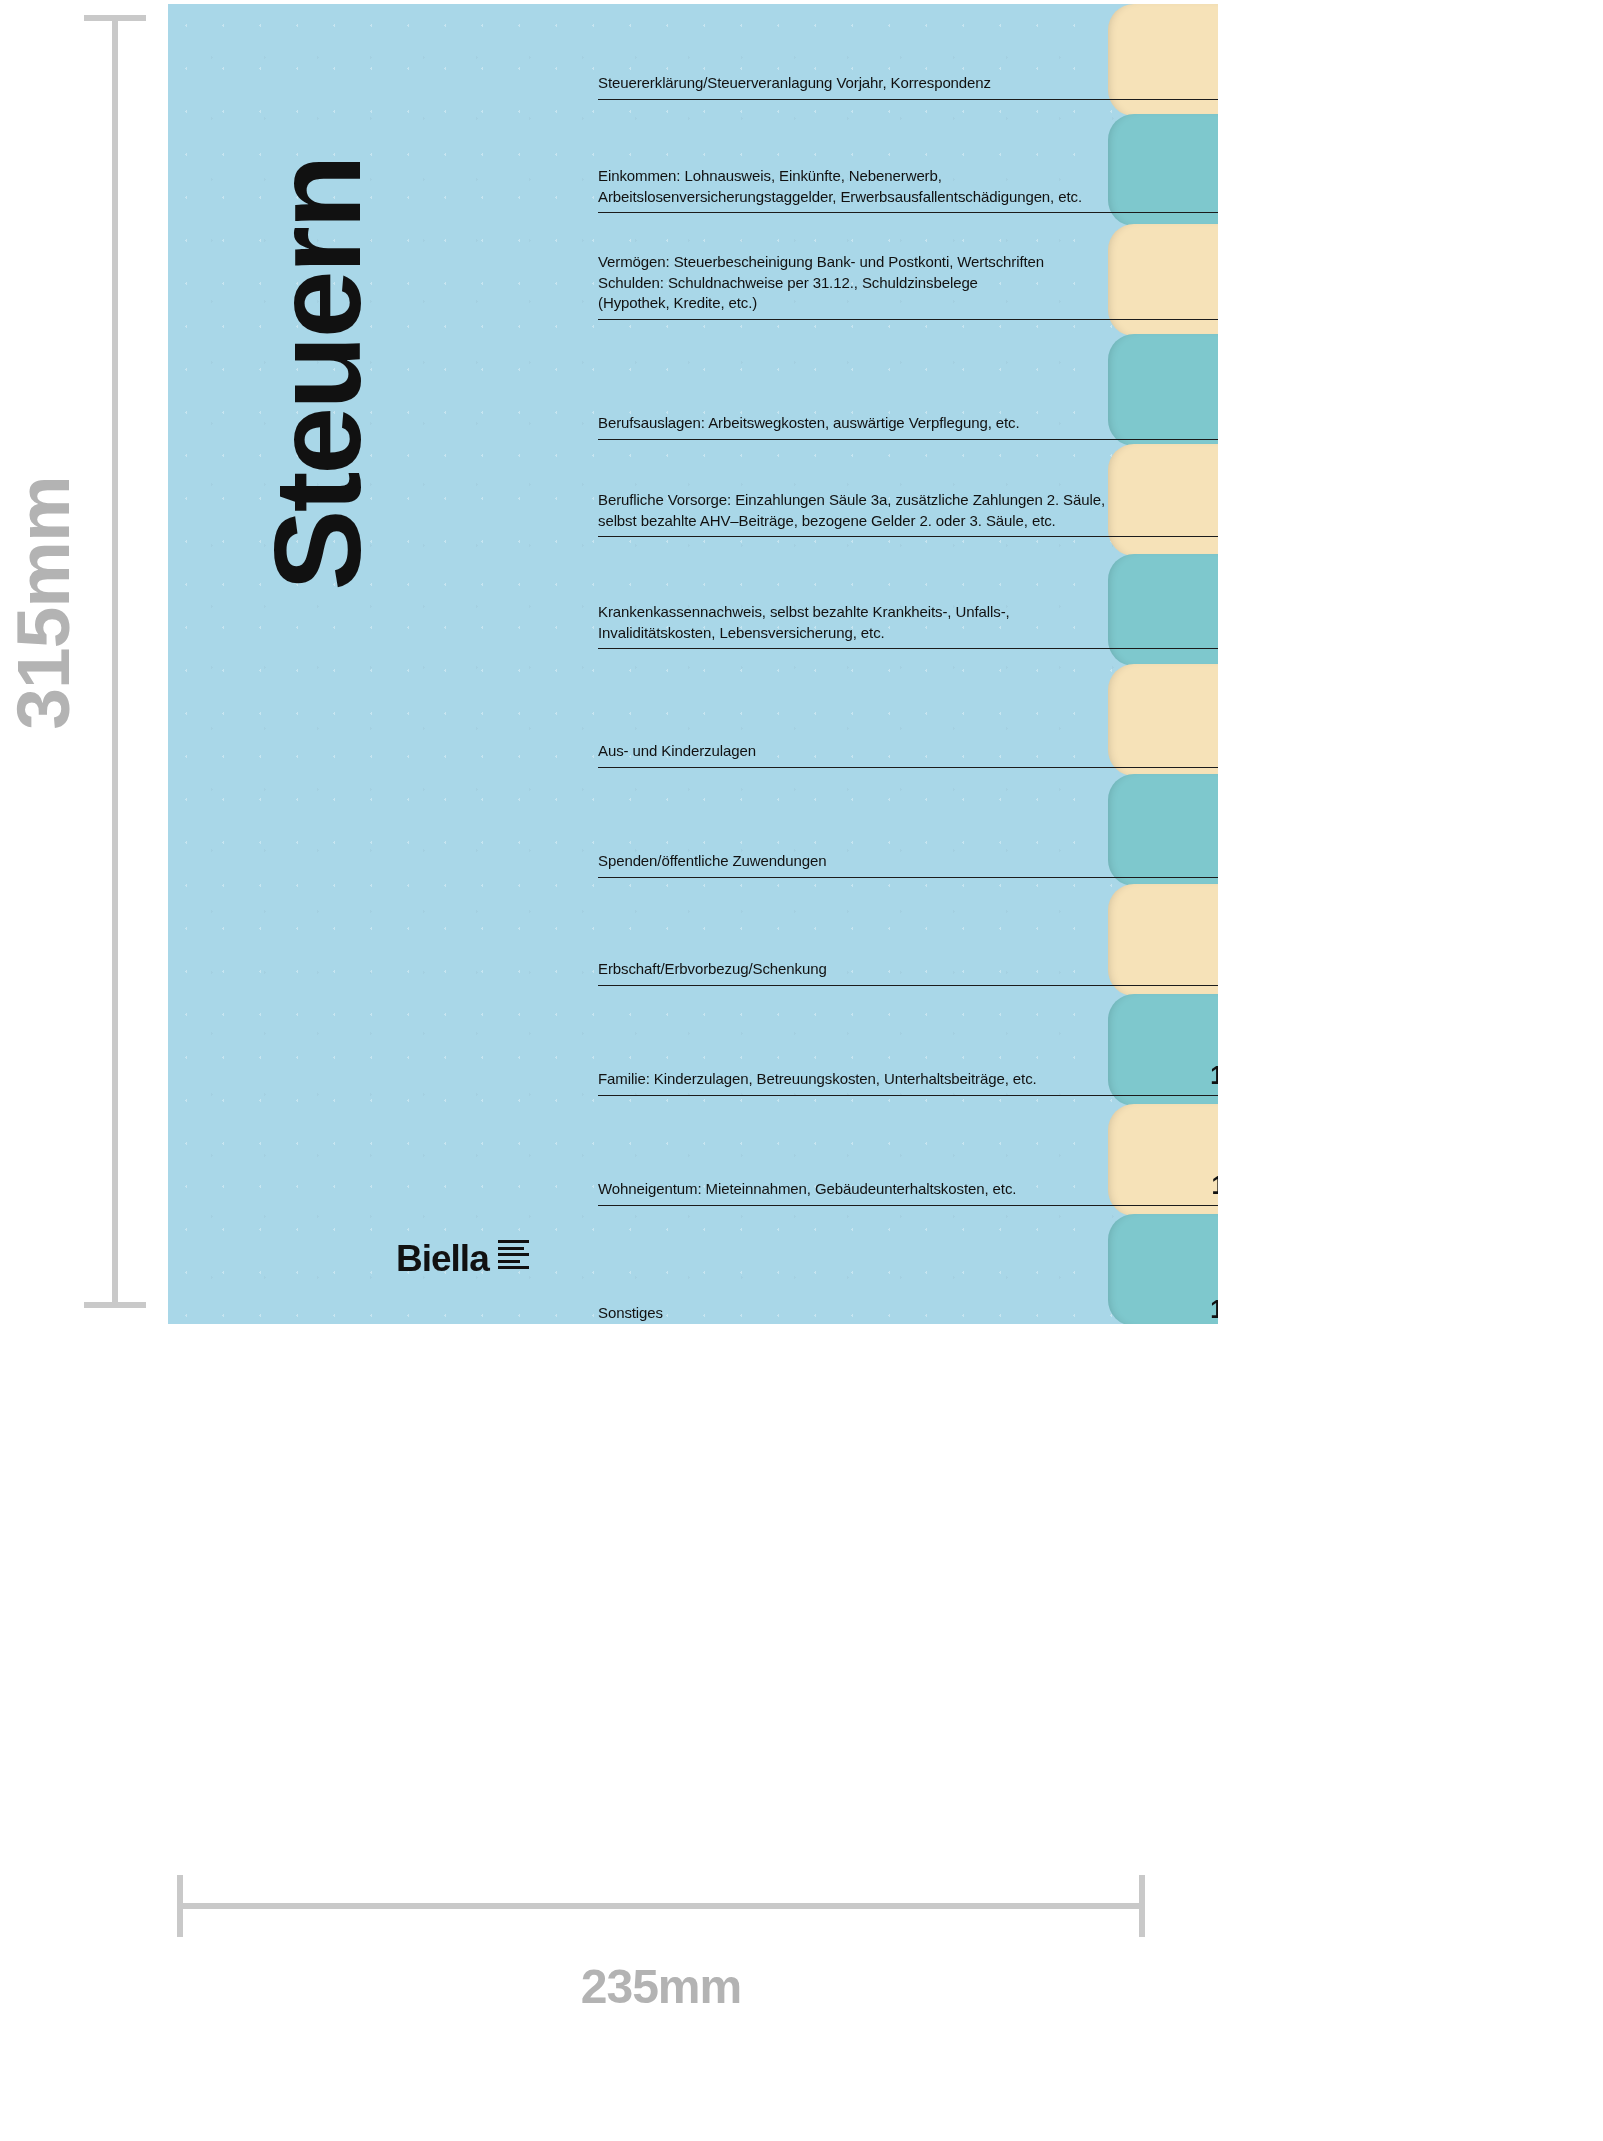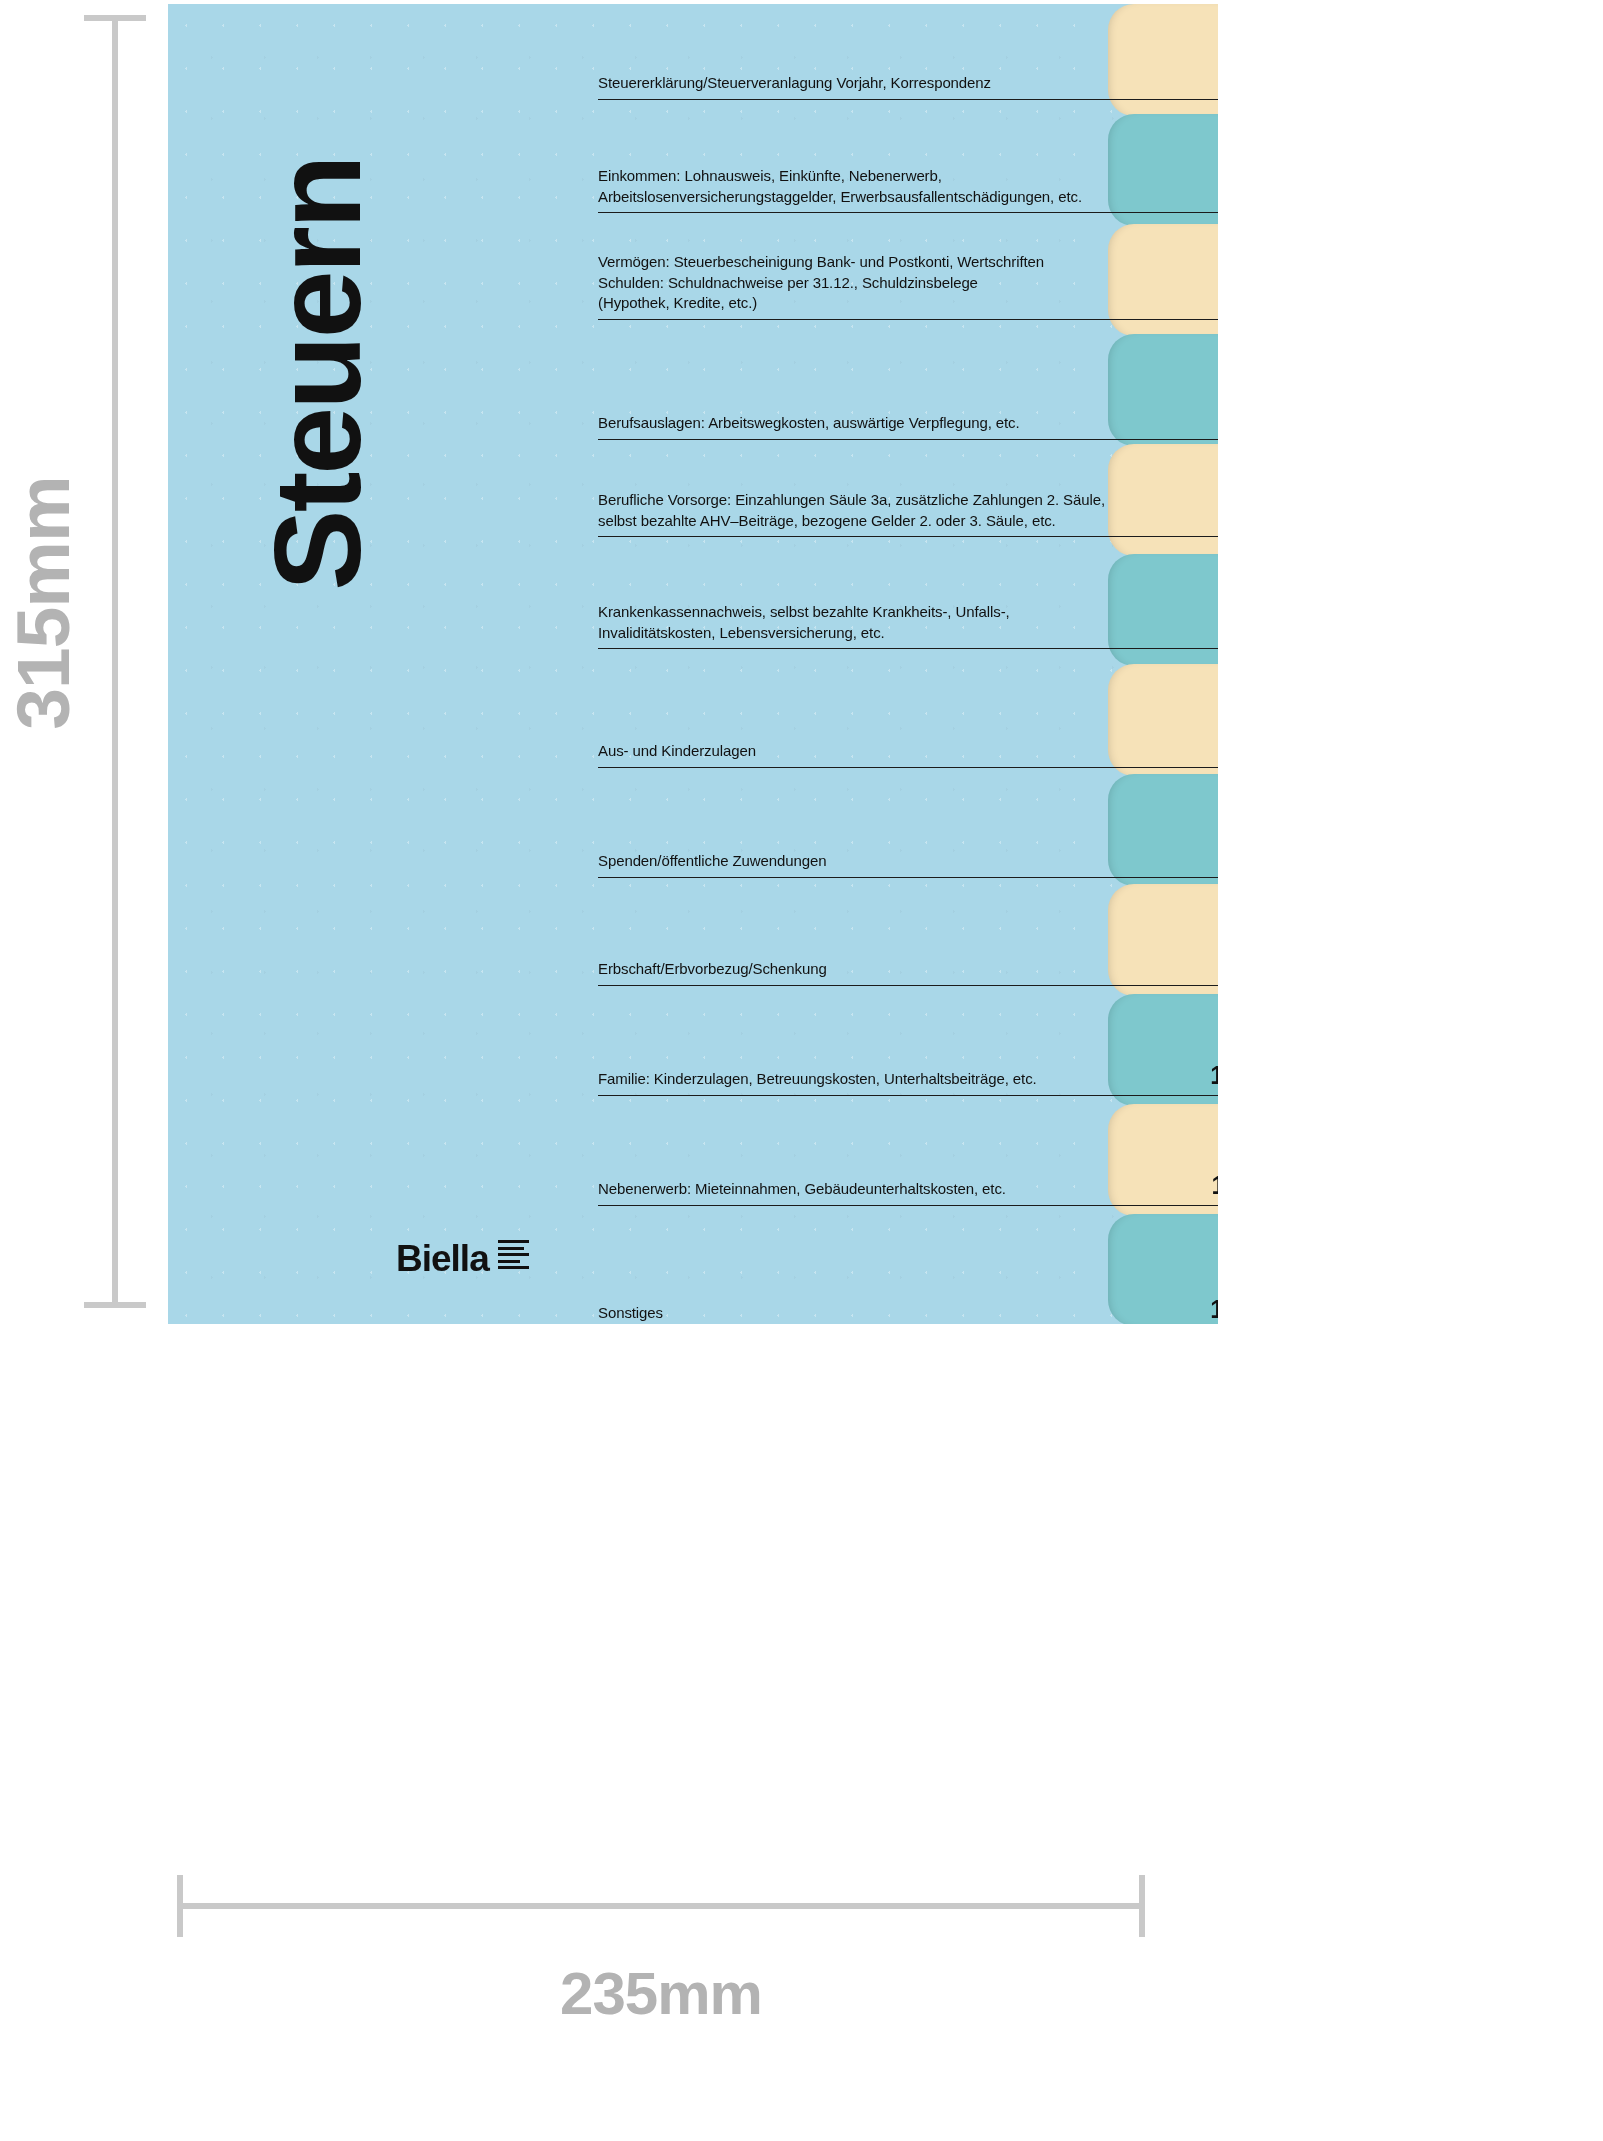--- a/index.html
+++ b/index.html
@@ -92,21 +92,21 @@
     width: 6px;
     height: 62px;
     background: #c9c9c9;
   }
   .dim-bottom .label {
     position: absolute;
     left: 180px;
     top: 148px;
     width: 962px;
     text-align: center;
-    font-size: 60px;
+    font-size: 48px;
     font-weight: bold;
     color: #b3b3b3;
     letter-spacing: -1px;
   }
 
   
   .folder {
     position: absolute;
     left: 168px;
     top: 4px;
@@ -300,21 +300,21 @@
         </div>
         <div class="index-row" style="top: 886px;">
           <div class="index-text">Erbschaft/Erbvorbezug/Schenkung</div>
           <div class="index-num">9</div>
         </div>
         <div class="index-row" style="top: 996px;">
           <div class="index-text">Familie: Kinderzulagen, Betreuungskosten, Unterhaltsbeiträge, etc.</div>
           <div class="index-num">10</div>
         </div>
         <div class="index-row" style="top: 1106px;">
-          <div class="index-text">Nebenerwerb: Mieteinnahmen, Gebäudeunterhaltskosten, etc.</div>
+          <div class="index-text">Wohneigentum: Mieteinnahmen, Gebäudeunterhaltskosten, etc.</div>
           <div class="index-num">11</div>
         </div>
         <div class="index-row" style="top: 1230px;">
           <div class="index-text">Sonstiges</div>
           <div class="index-num">12</div>
         </div>
       </div>
 
     <div class="brand">
       <div class="brand-name">Biella</div>

